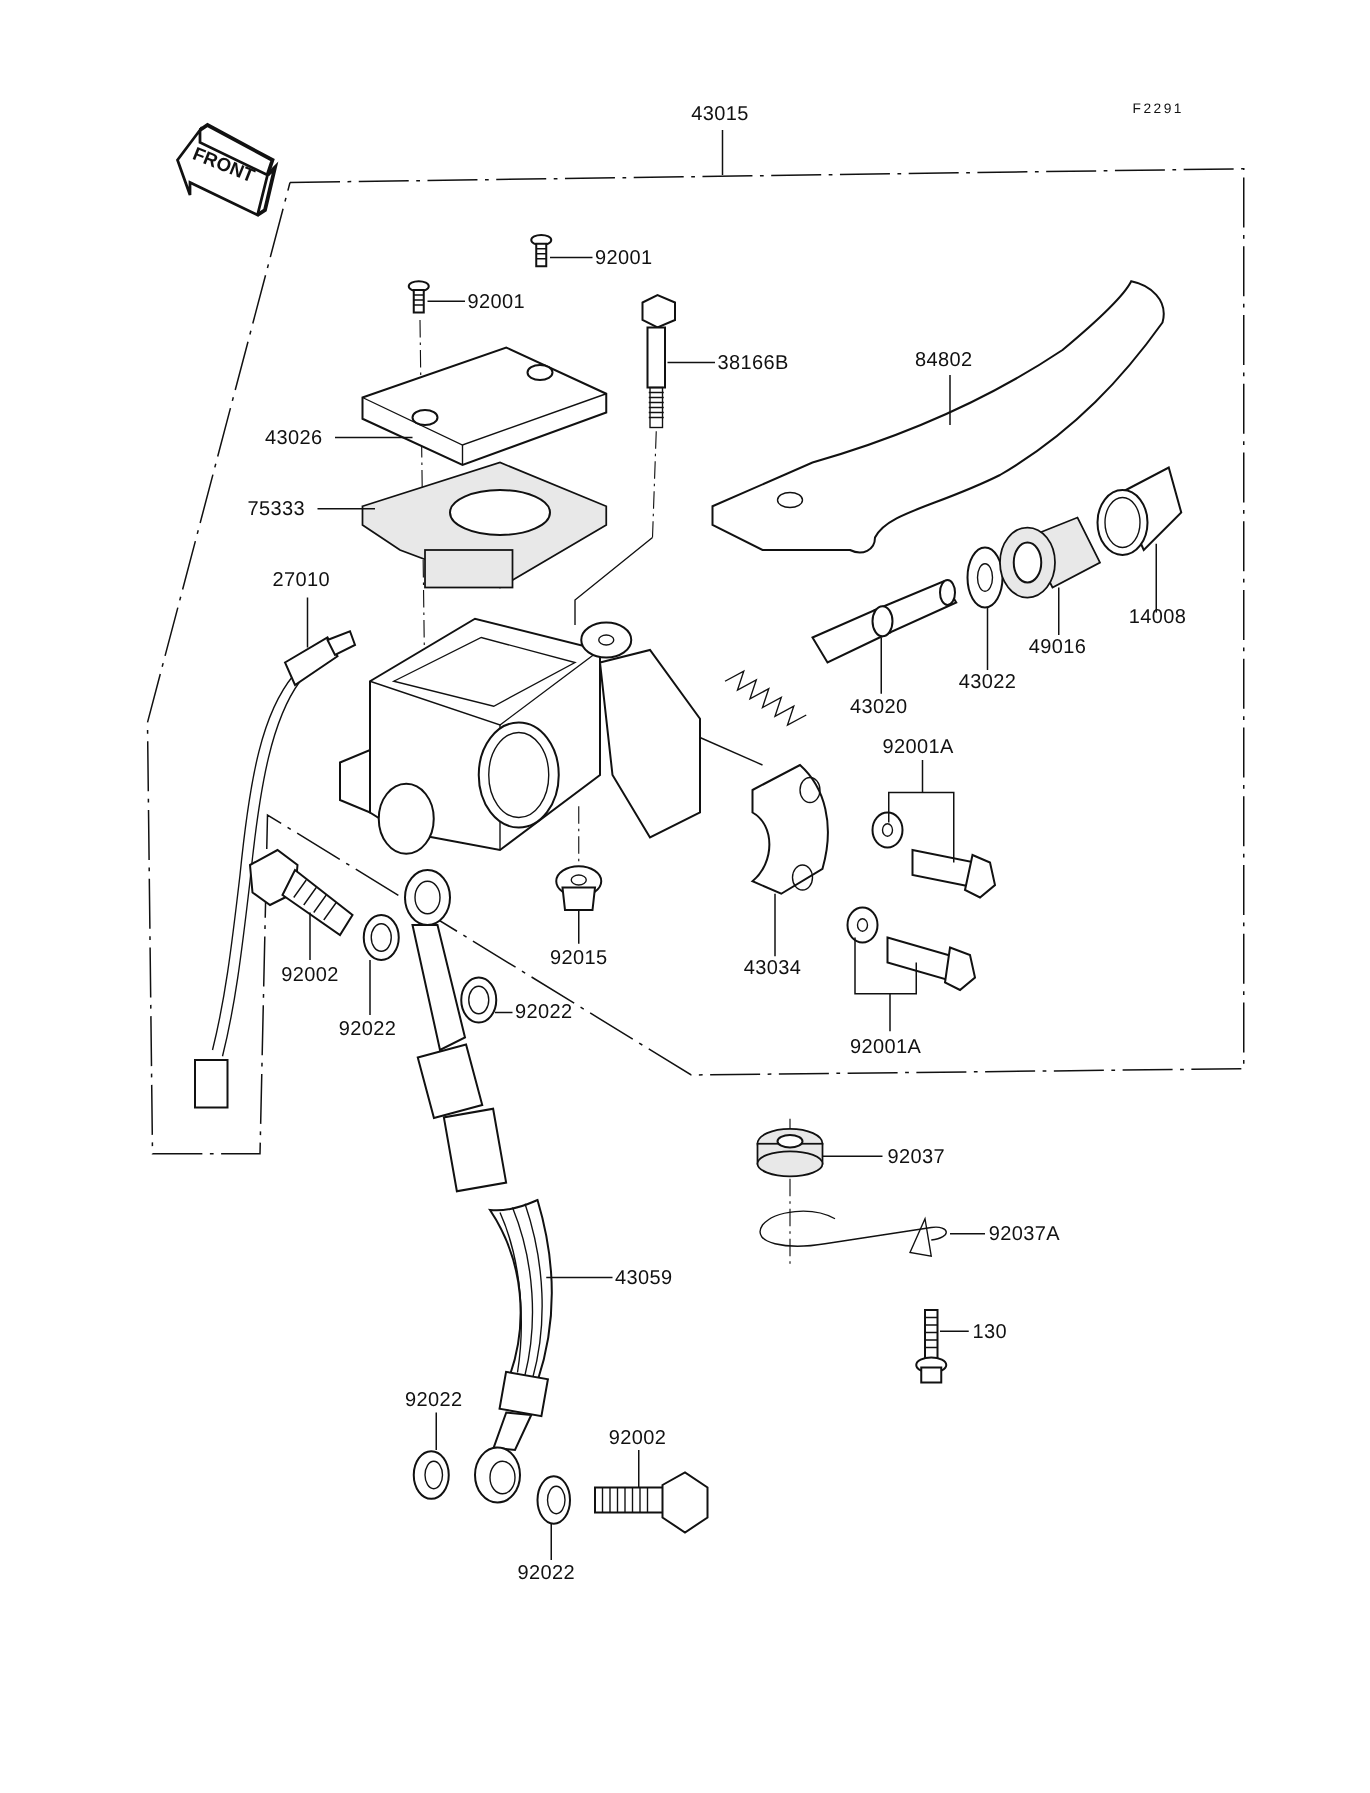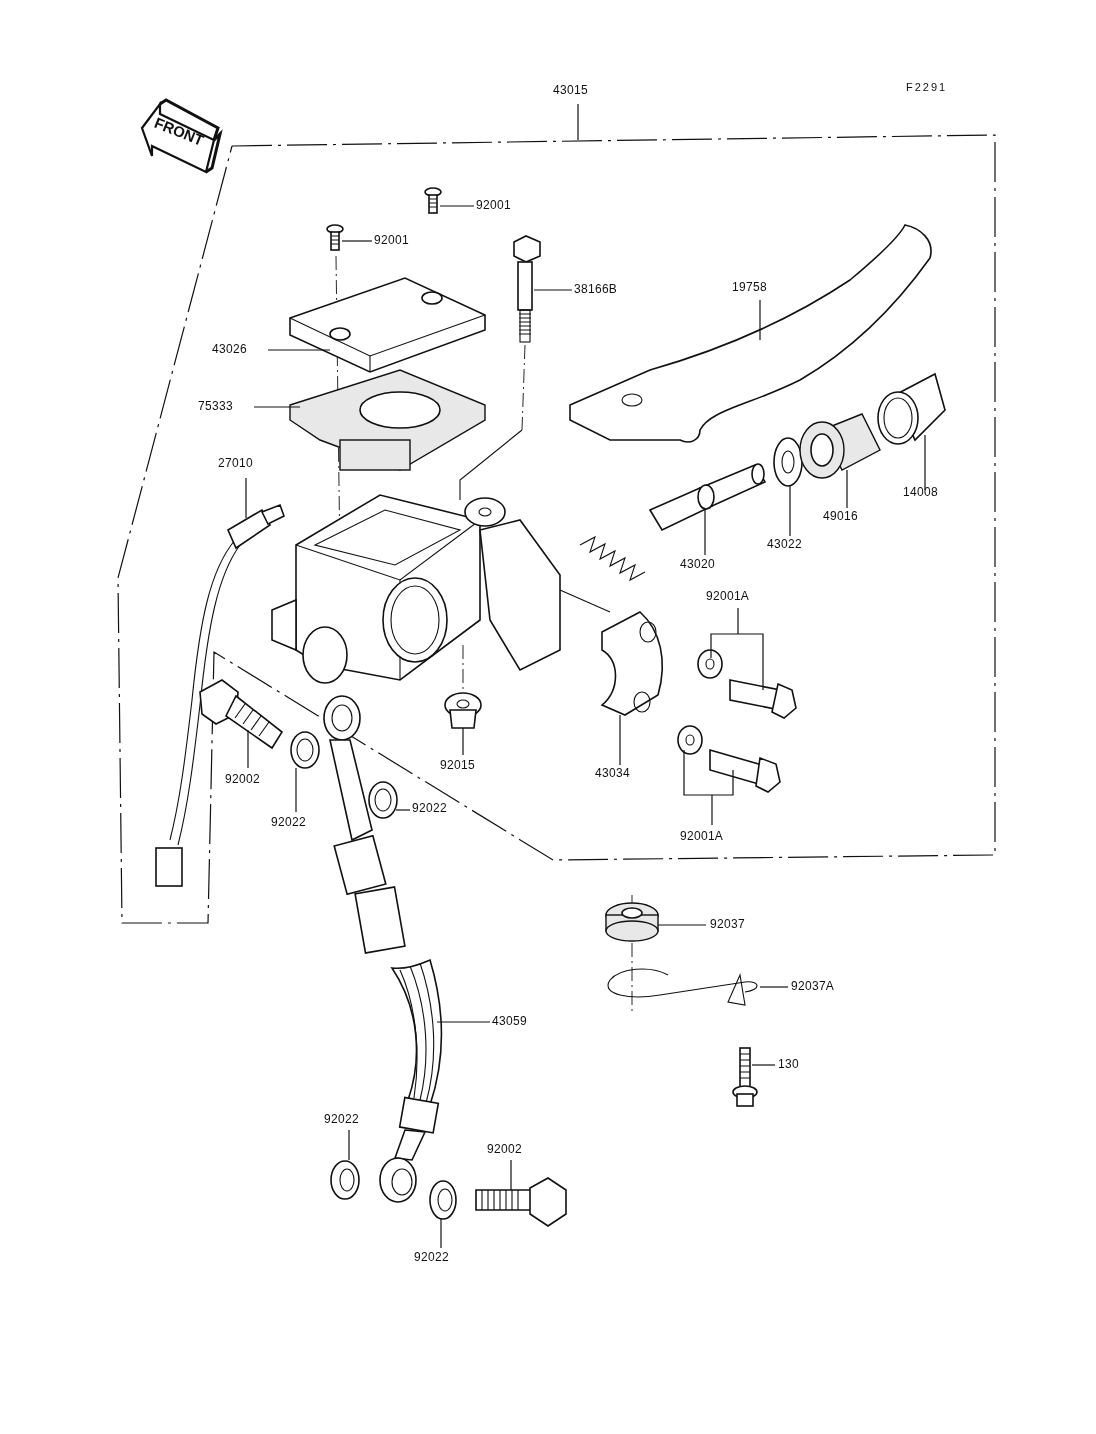--- a/index.html
+++ b/index.html
@@ -1,18 +1,18 @@
 <!DOCTYPE html>
 <html><head>
 <meta charset="utf-8">
 <style>
   html, body { margin:0; padding:0; background:#ffffff; }
   #canvas { position:relative; width:1096px; height:1434px; background:#fff; overflow:hidden; }
   svg#drawing { position:absolute; left:0; top:0; }
-  .lbl { position:absolute; font-family:"Liberation Sans", sans-serif; font-size:12px; color:#111; white-space:nowrap; line-height:1; letter-spacing:0.3px; }
+  .lbl { position:absolute; font-family:"Liberation Sans", sans-serif; font-size:16px; color:#111; white-space:nowrap; line-height:1; letter-spacing:0.3px; }
   .code { font-family:Liberation Sans, sans-serif; font-size:11px; letter-spacing:2px;text-align:center; }
   .front { font-family:"Liberation Sans", sans-serif; font-weight:bold; font-size:15px; fill:#111; }
   .part { fill:#fff; stroke:#111; stroke-width:1.6; }
   .thin { fill:none; stroke:#111; stroke-width:1.1; }
   .lead { fill:none; stroke:#111; stroke-width:1.2; }
   .dash { fill:none; stroke:#111; stroke-width:1.2; stroke-dasharray:40 6 3 6; }
   .axis { fill:none; stroke:#111; stroke-width:0.9; stroke-dasharray:14 4 2 4; }
   .stip { fill:#e8e8e8; stroke:#111; stroke-width:1.4; }
 </style>
 </head>
@@ -234,21 +234,21 @@
     <rect class="part" x="737" y="1094" width="16" height="12"></rect>
   </g>
   <line class="lead" x1="752" y1="1065" x2="775" y2="1065"></line>
 </svg>
 
 <span class="lbl code" style="left:906px;top:82px;">F2291</span>
 <span class="lbl" style="left:553px;top:84px;">43015</span>
 <span class="lbl" style="left:476px;top:199px;">92001</span>
 <span class="lbl" style="left:374px;top:234px;">92001</span>
 <span class="lbl" style="left:574px;top:283px;">38166B</span>
-<span class="lbl" style="left:732px;top:281px;">19758</span>
+<span class="lbl" style="left:732px;top:281px;">84802</span>
 <span class="lbl" style="left:212px;top:343px;">43026</span>
 <span class="lbl" style="left:198px;top:400px;">75333</span>
 <span class="lbl" style="left:218px;top:457px;">27010</span>
 <span class="lbl" style="left:903px;top:486px;">14008</span>
 <span class="lbl" style="left:823px;top:510px;">49016</span>
 <span class="lbl" style="left:767px;top:538px;">43022</span>
 <span class="lbl" style="left:680px;top:558px;">43020</span>
 <span class="lbl" style="left:706px;top:590px;">92001A</span>
 <span class="lbl" style="left:440px;top:759px;">92015</span>
 <span class="lbl" style="left:595px;top:767px;">43034</span>

